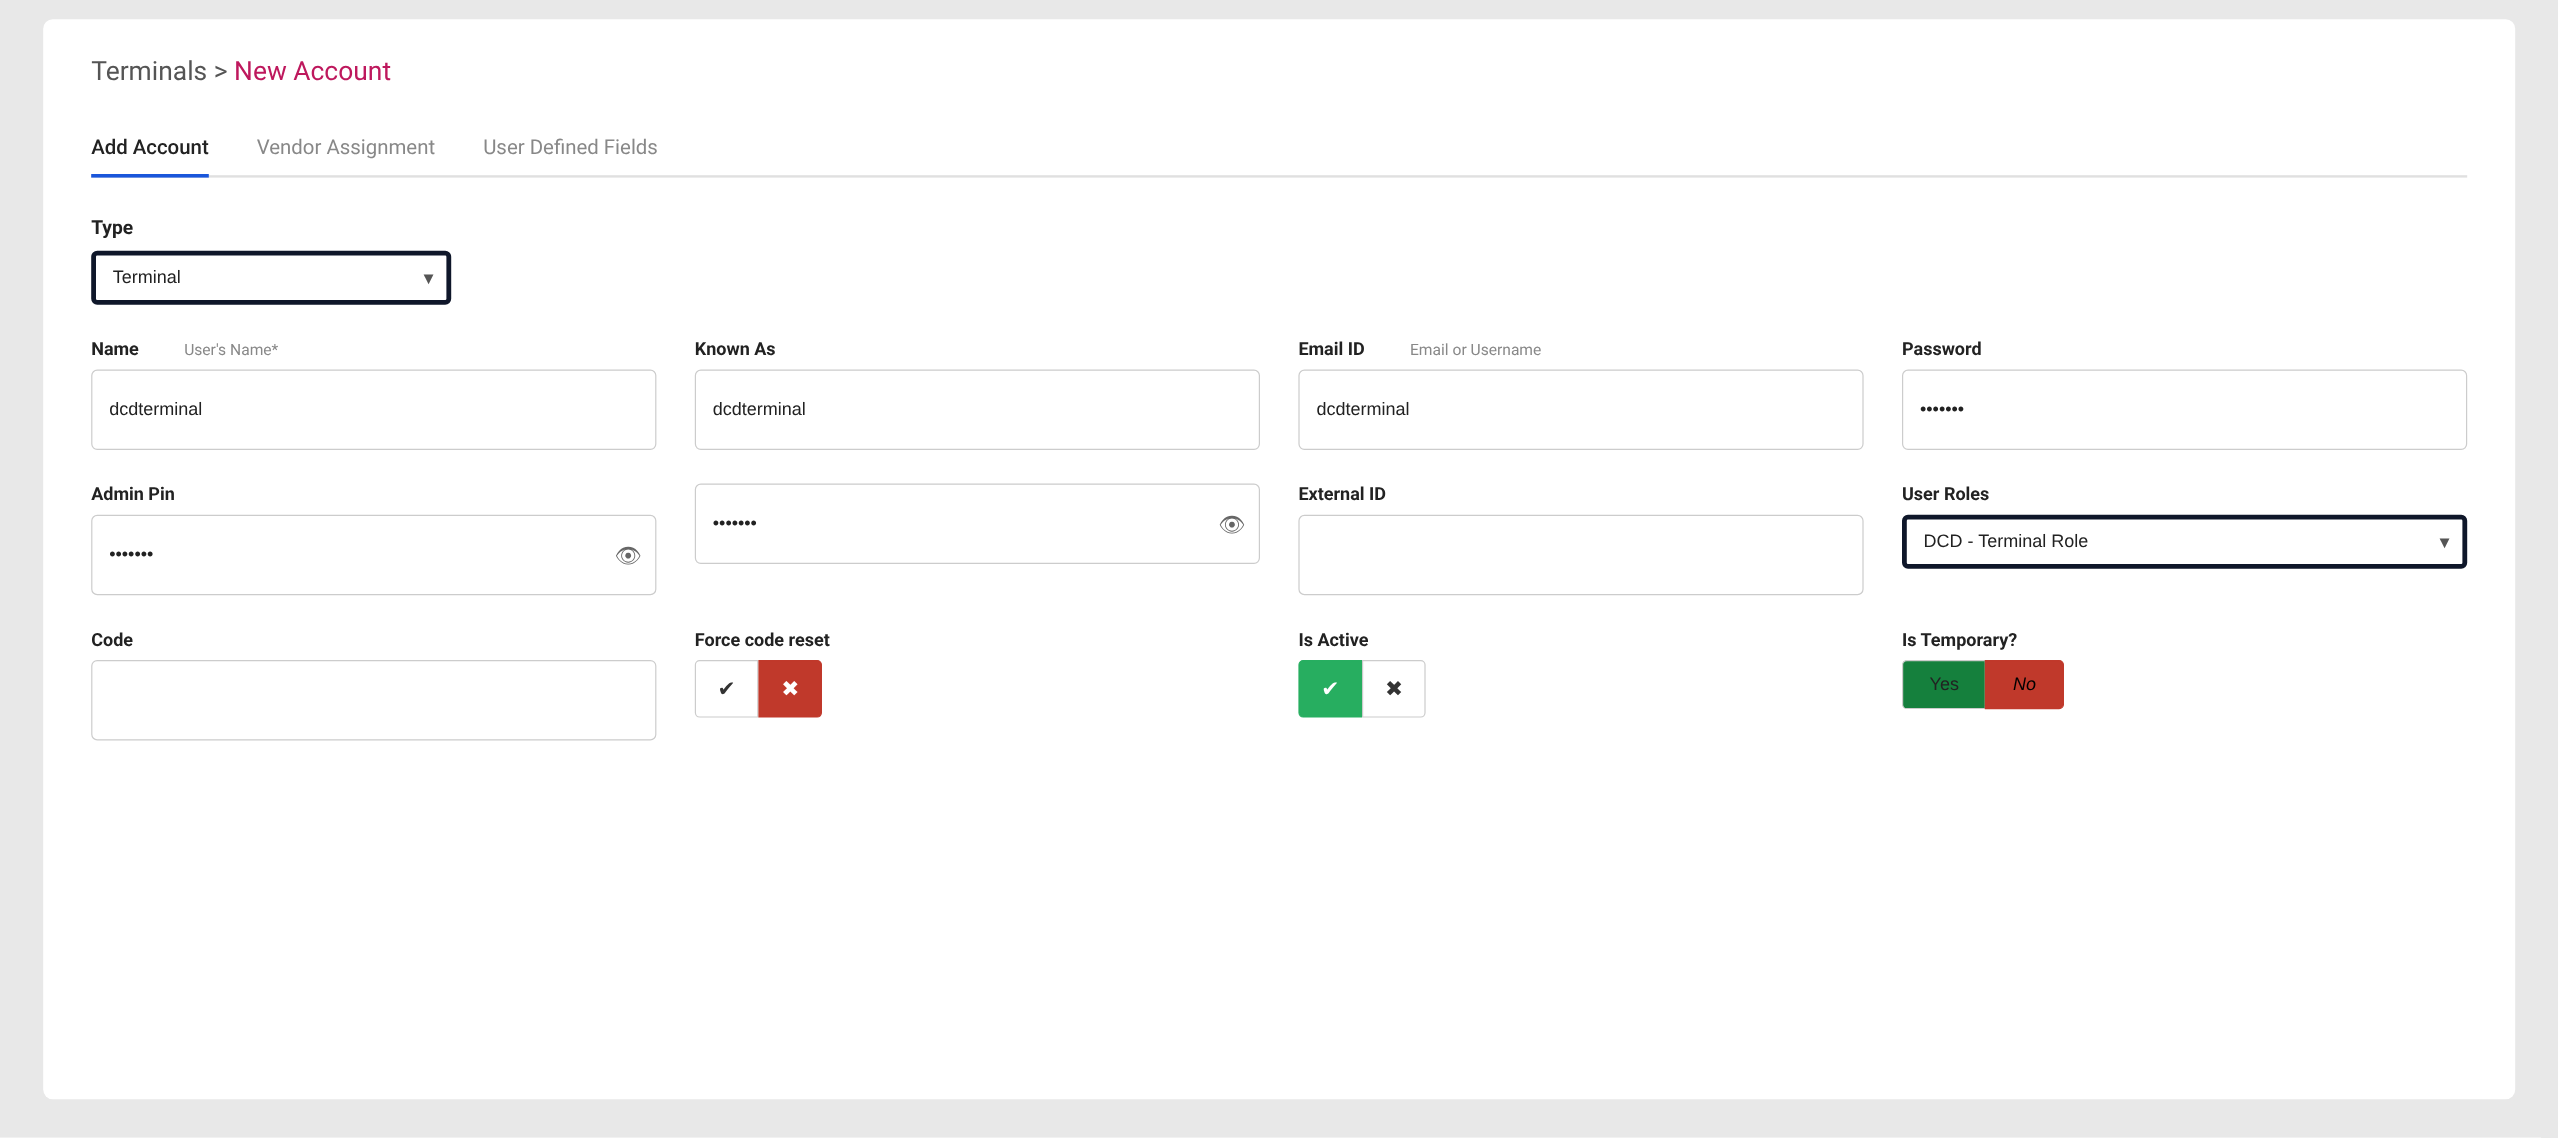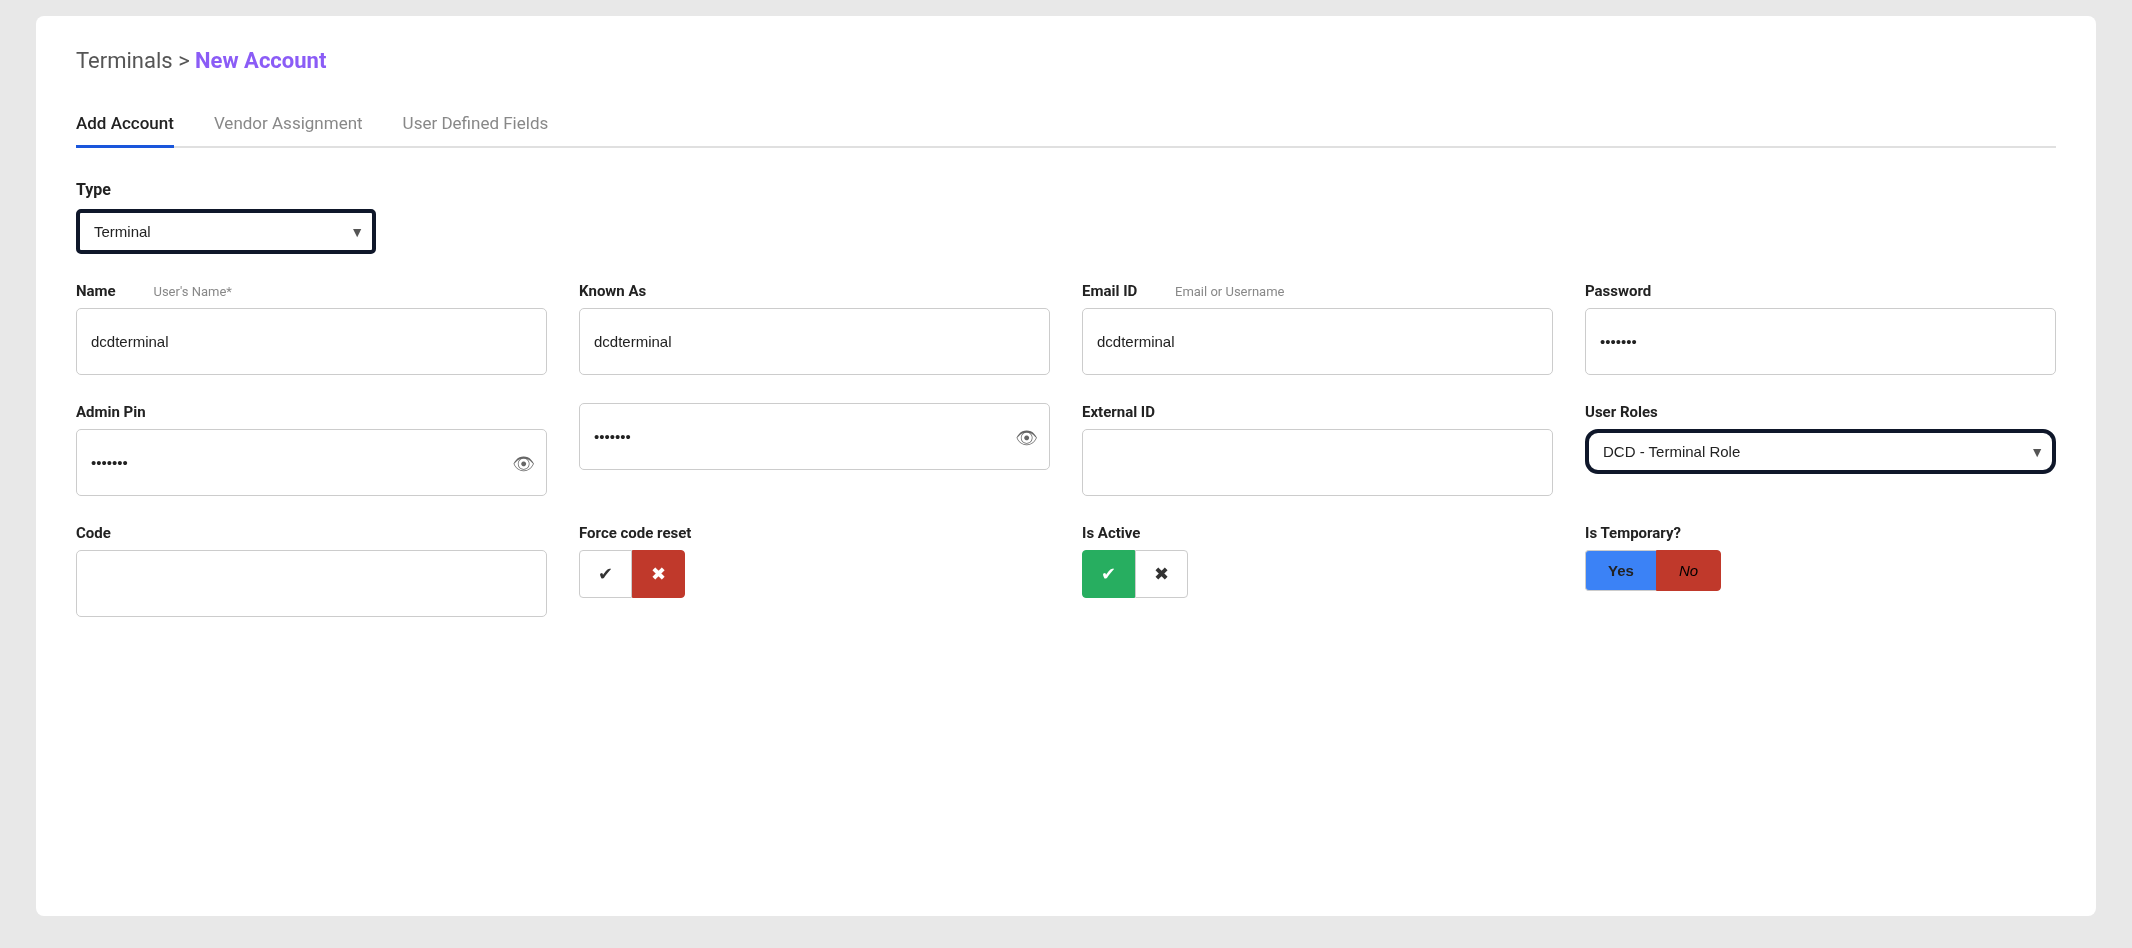--- a/index.html
+++ b/index.html
@@ -17,22 +17,22 @@
       margin: 0 auto;
       min-height: 900px;
     }
     .breadcrumb {
       font-size: 22px;
       color: #555;
       margin-bottom: 28px;
       font-weight: 400;
     }
     .breadcrumb strong {
-      font-weight: 700;
-      color: #8b5cf6;
+      font-weight: 400;
+      color: #be185d;
     }
     .tabs {
       display: flex;
       border-bottom: 2px solid #e0e0e0;
       margin-bottom: 32px;
       gap: 0;
     }
     .tab {
       padding: 12px 0;
       margin-right: 40px;
@@ -173,25 +173,24 @@
       align-items: center;
     }
     .yn-btn {
       padding: 11px 22px;
       font-size: 15px;
       border: 1px solid #ccc;
       cursor: pointer;
       font-weight: 500;
     }
     .yn-btn.yes {
-      background: #3b82f6;
+      background: #15803d;
       color: #222;
       border-radius: 4px 0 0 4px;
       border-right: none;
-      font-weight: bold;
     }
     .yn-btn.no {
       background: #c0392b;
       color: #000000;
       border-color: #c0392b;
       border-radius: 0 4px 4px 0;
       font-style: italic;
     }
   </style>
 </head>
@@ -271,21 +270,21 @@
     </div>
 
     <div class="form-group">
       <div class="field-label">External ID</div>
       <input type="text" class="field-input" value="" style="">
     </div>
 
     <div class="form-group">
       <div class="field-label">User Roles</div>
       <div class="select-wrapper" style="width:100%;">
-        <select style="width:100%;border-radius:13px;">
+        <select style="width:100%;">
           <option>DCD - Terminal Role</option>
         </select>
         <span class="select-arrow">▼</span>
       </div>
     </div>
 
   </div>
 
   <div class="form-grid">
 

